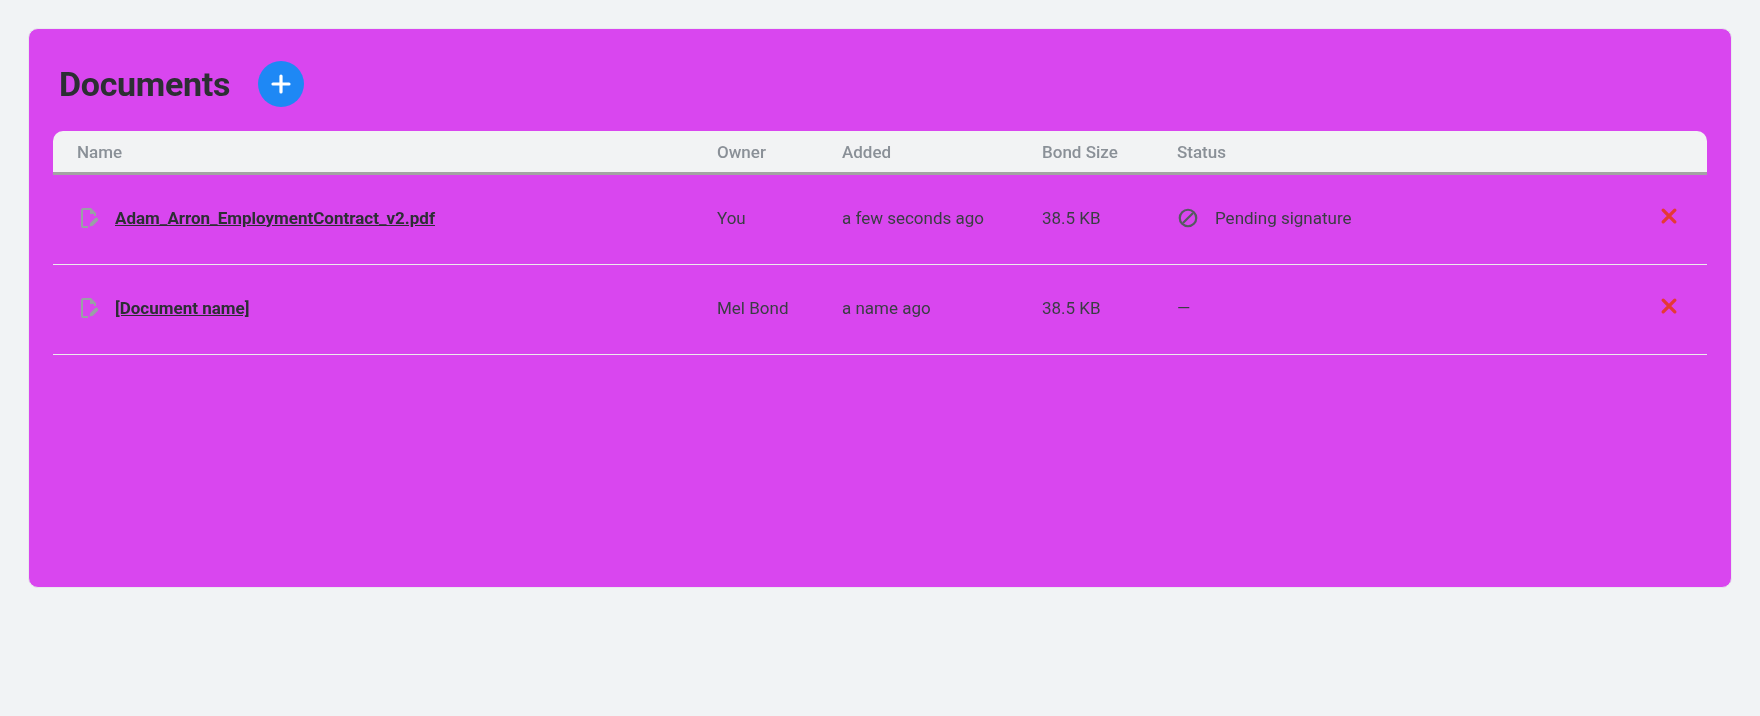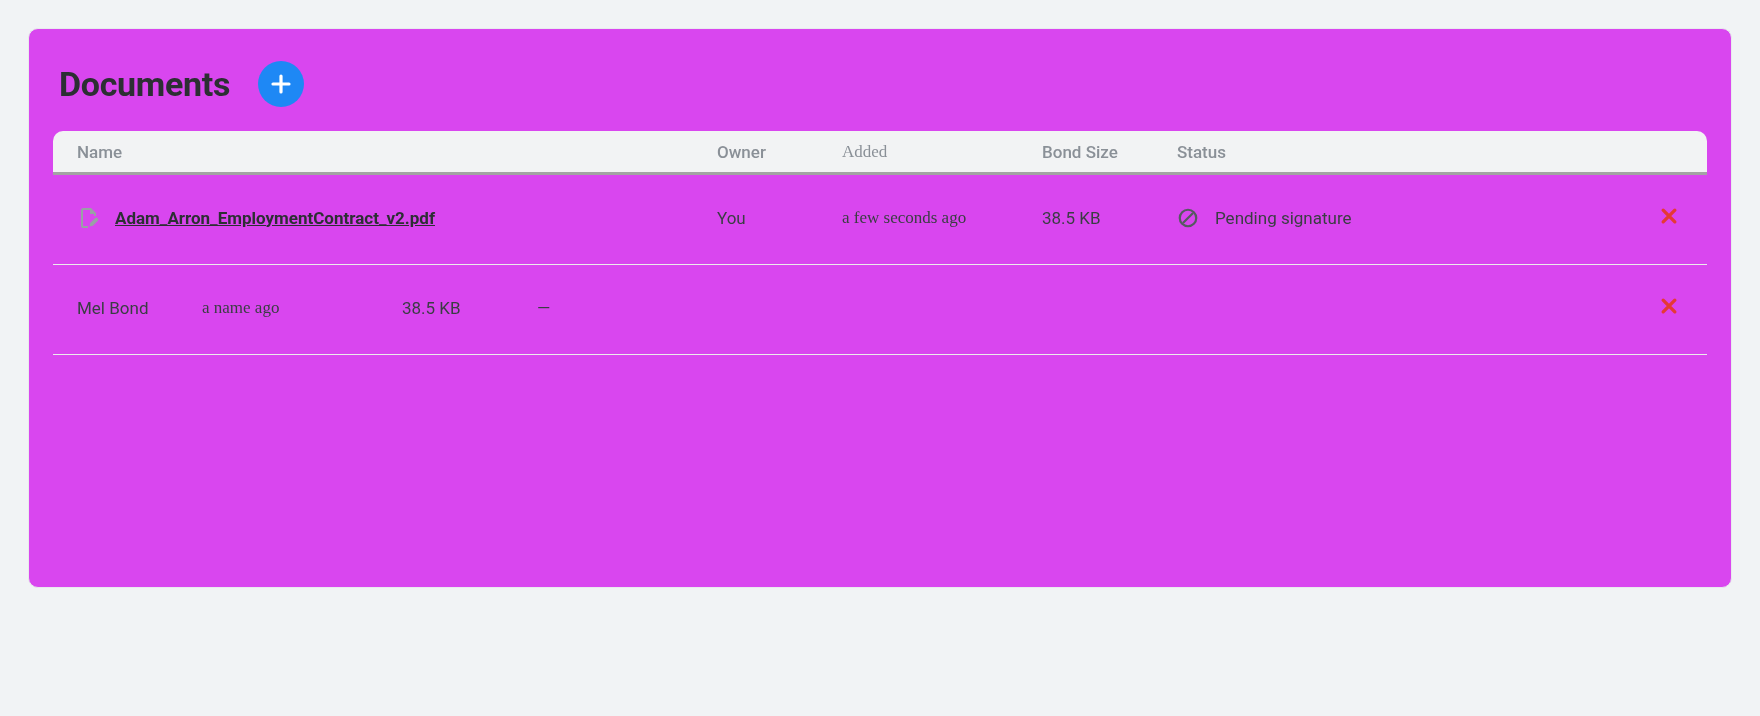--- a/index.html
+++ b/index.html
@@ -61,21 +61,21 @@
     display: flex;
     align-items: center;
     padding: 0 24px 4px 24px;
     height: 90px;
     border-bottom: 1px solid #ececec;
     font-size: 17px;
     color: #3a3e43;
   }
   .col-name   { flex: 0 0 640px; display: flex; align-items: center; gap: 14px; }
   .col-owner  { flex: 0 0 125px; }
-  .col-added  { flex: 0 0 200px; font-family: Liberation Serif, serif; }
+  .col-added  { flex: 0 0 200px; }
   .col-size   { flex: 0 0 135px; }
   .col-status { flex: 1 1 auto; display: flex; align-items: center; gap: 16px; }
   .col-action { flex: 0 0 40px; display: flex; justify-content: flex-end; }
   .thead .col-name { padding-left: 0; }
   .doc-link {
     text-decoration: underline;
     color: #2c2f33;
     font-weight: 700;
     cursor: pointer;
   }
@@ -136,20 +136,27 @@
       <div class="col-action">
         <button class="delete-btn" aria-label="Delete">
           <svg width="20" height="20" viewBox="0 0 24 24" fill="none">
             <path d="M5 5l14 14M19 5L5 19" stroke="currentColor" stroke-width="4" stroke-linecap="round"></path>
           </svg>
         </button>
       </div>
     </div>
 
     <div class="row">
+      <div class="col-name">
+        <svg class="file-icon" width="24" height="24" viewBox="0 0 24 24" fill="currentColor">
+          <path d="M6 2h8l5 5v3h-2V8h-4V4H6v16h5v2H6a2 2 0 0 1-2-2V4a2 2 0 0 1 2-2z"></path>
+          <path d="M20.7 12.3a1.9 1.9 0 0 0-2.7 0l-4.8 4.8-.7 3.4 3.4-.7 4.8-4.8a1.9 1.9 0 0 0 0-2.7z"></path>
+        </svg>
+        <a class="doc-link">[Document name]</a>
+      </div>
       <div class="col-owner">Mel Bond</div>
       <div class="col-added">a name ago</div>
       <div class="col-size">38.5 KB</div>
       <div class="col-status">
         <span class="dash">—</span>
       </div>
       <div class="col-action">
         <button class="delete-btn" aria-label="Delete">
           <svg width="20" height="20" viewBox="0 0 24 24" fill="none">
             <path d="M5 5l14 14M19 5L5 19" stroke="currentColor" stroke-width="4" stroke-linecap="round"></path>

